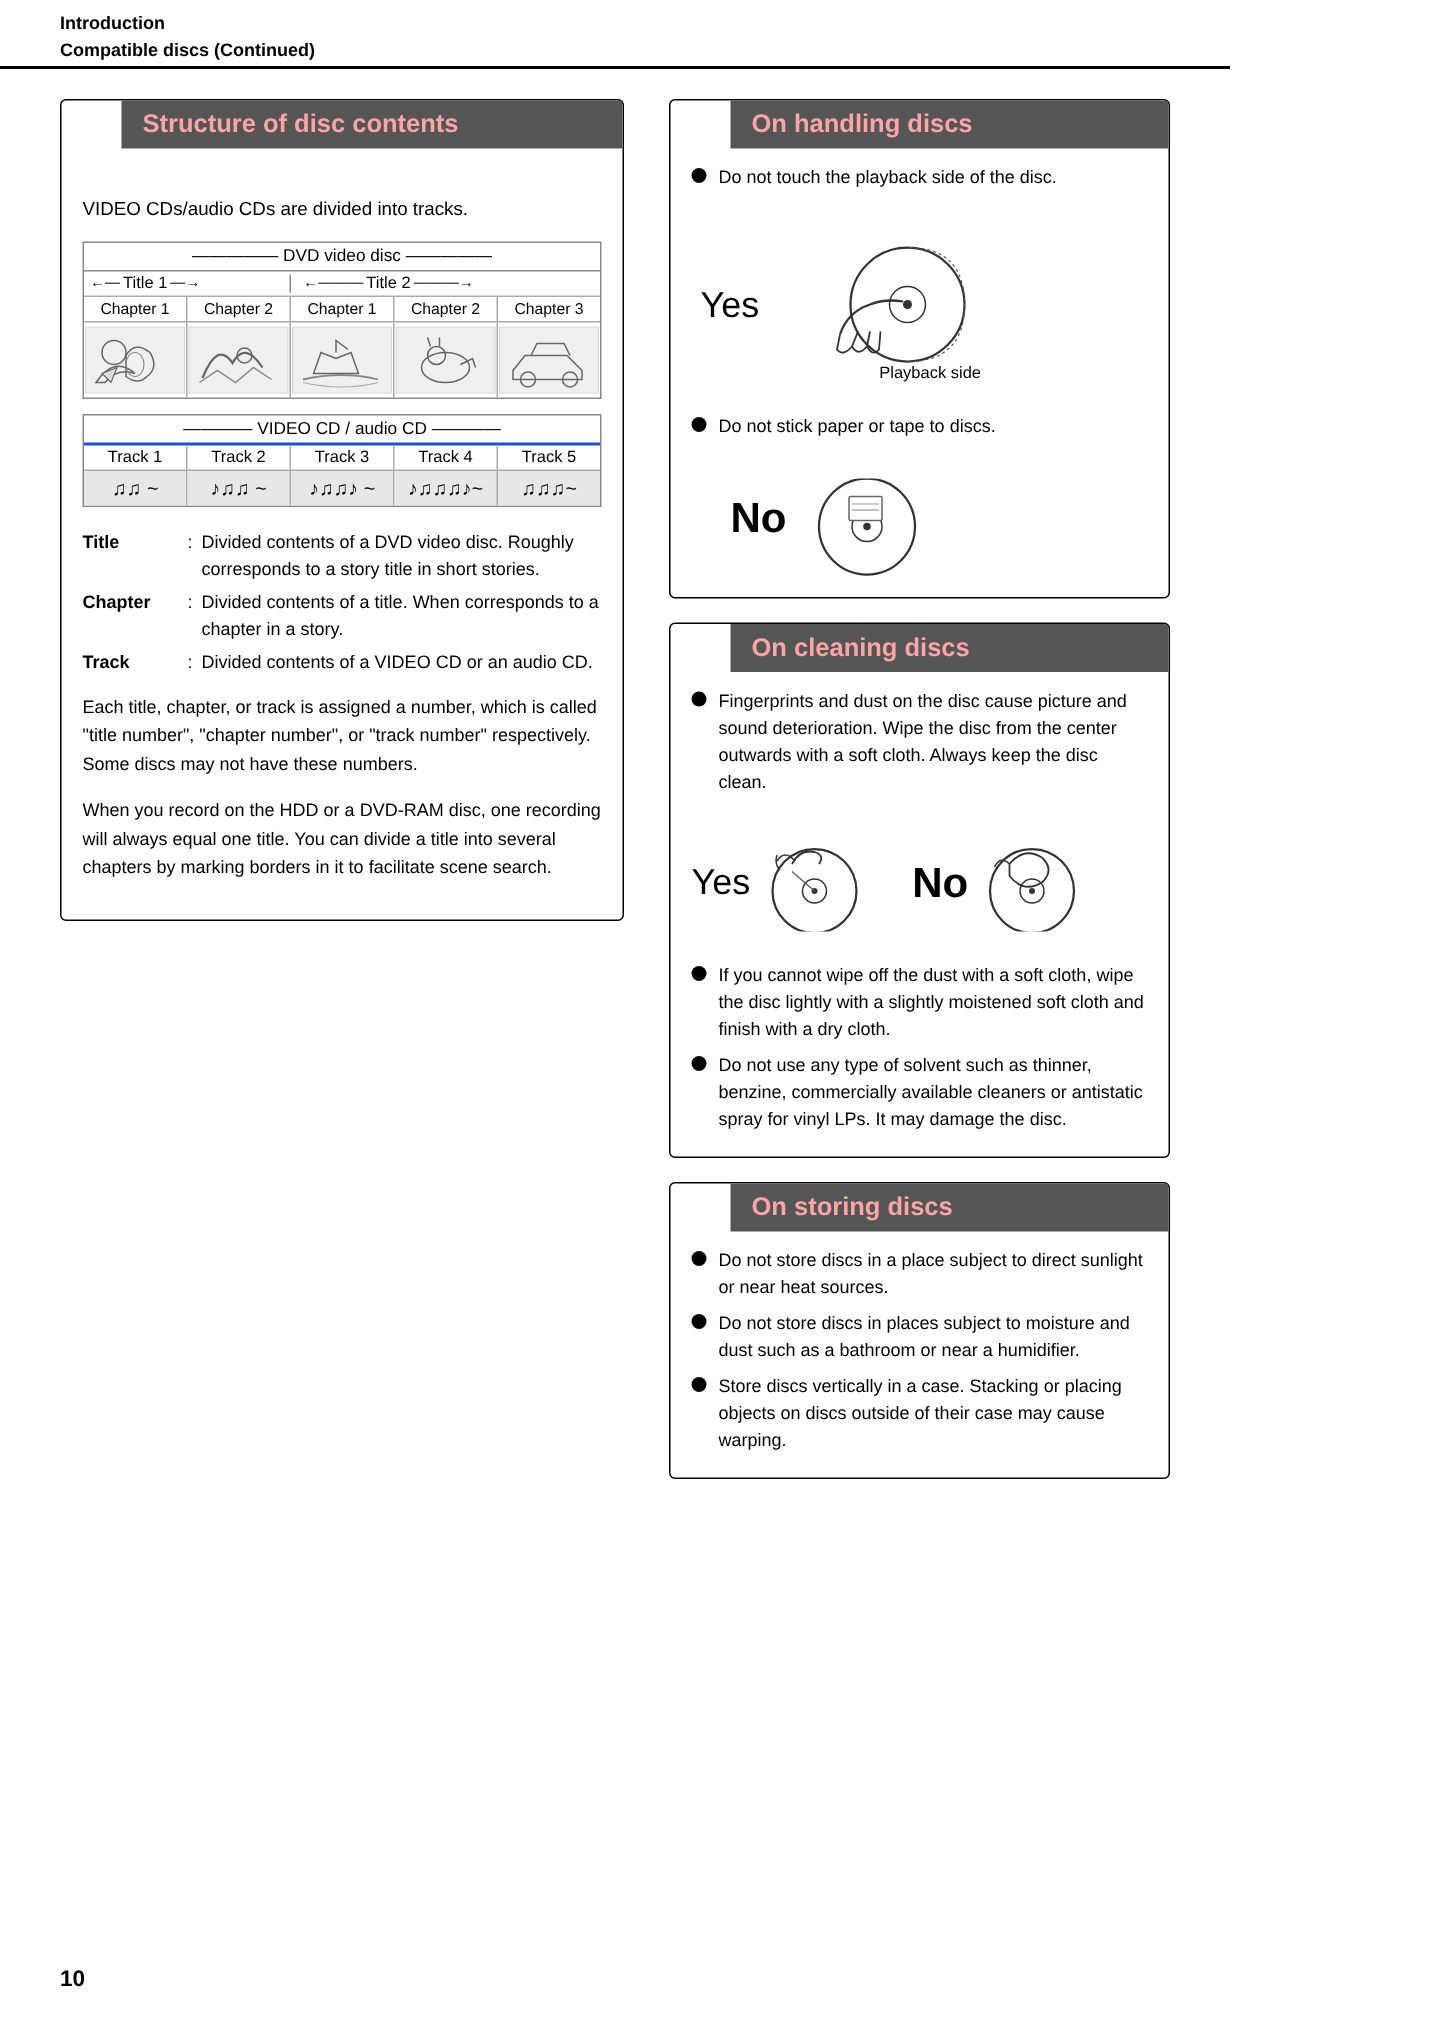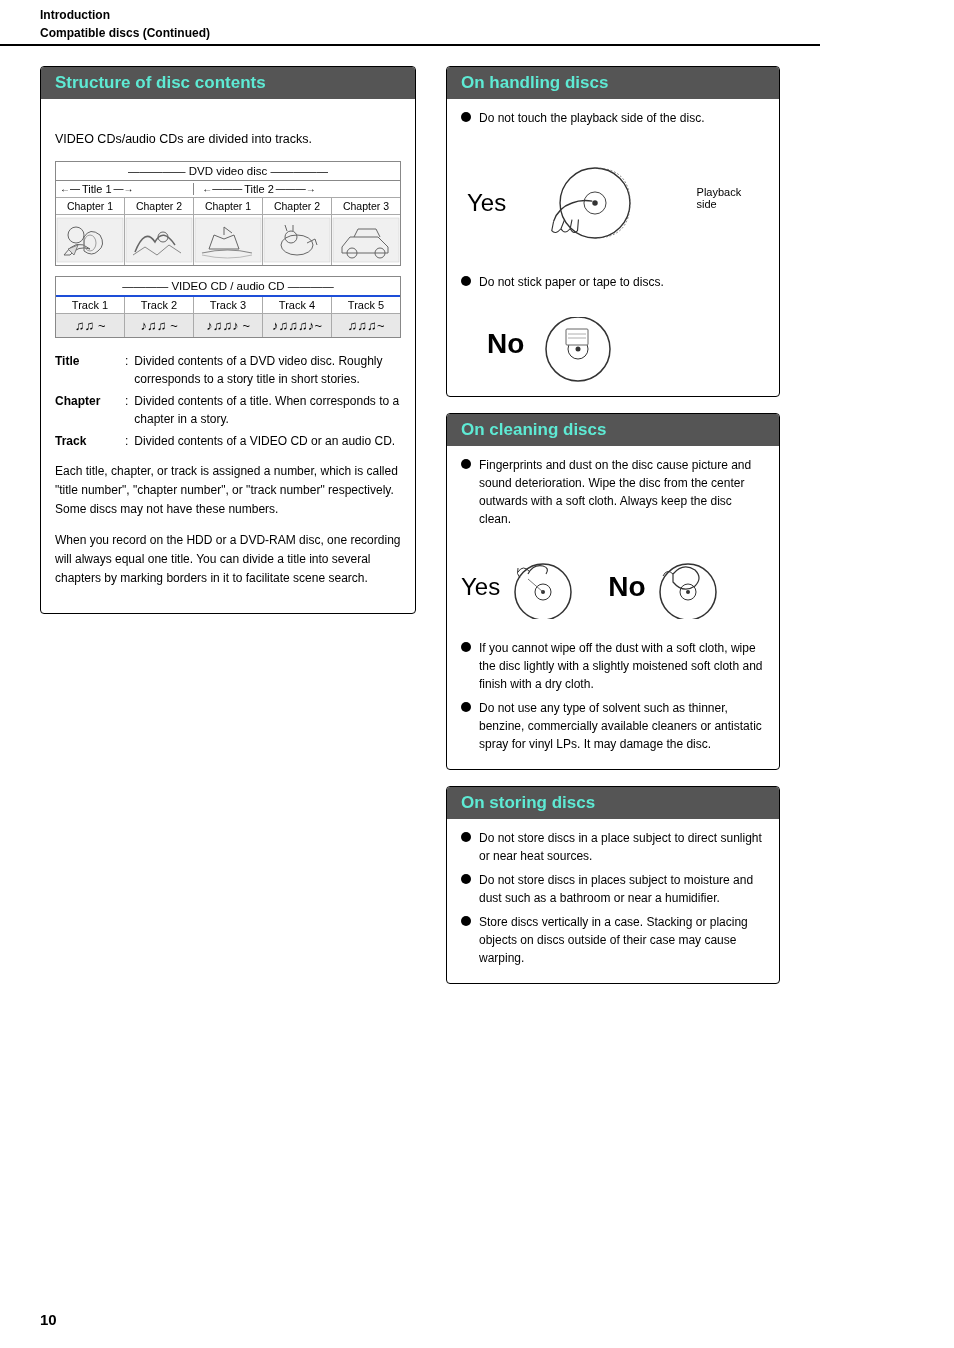--- a/index.html
+++ b/index.html
@@ -56,24 +56,25 @@
 
     
     .section-box {
       border: 1.5px solid #000;
       border-radius: 4px;
       margin-bottom: 16px;
       overflow: hidden;
     }
     .section-box-title {
       background: #555;
-      color: #5eead4;
+      color: #fca5a5;
       font-size: 17px;
       font-weight: bold;
       padding: 6px 14px;
+      margin-left: 40px;
     }
 
     
     .section-content {
       padding: 12px 14px;
     }
 
     .intro-text {
       font-size: 12.5px;
       line-height: 1.5;
@@ -222,21 +223,21 @@
       font-size: 24px;
       font-weight: normal;
     }
     .no-label {
       font-size: 28px;
       font-weight: bold;
     }
 
     .disc-illustration {
       display: flex;
-      flex-direction: row;
+      flex-direction: column;
       align-items: center;
     }
 
     .yes-single {
       display: flex;
       align-items: center;
       padding: 10px 20px;
       gap: 20px;
     }
 

